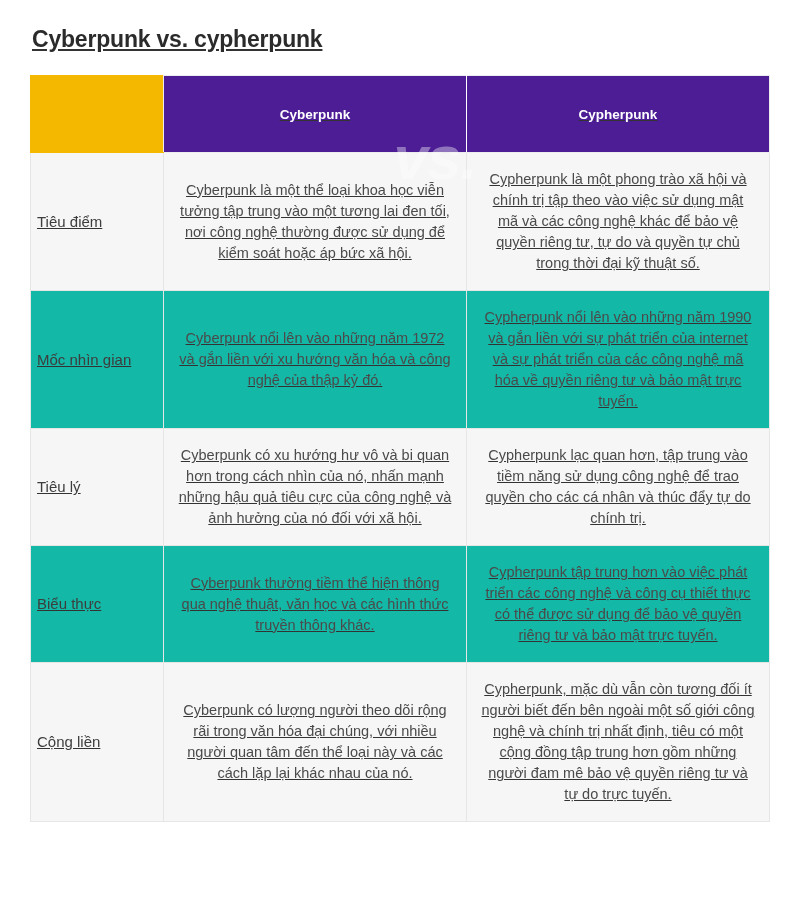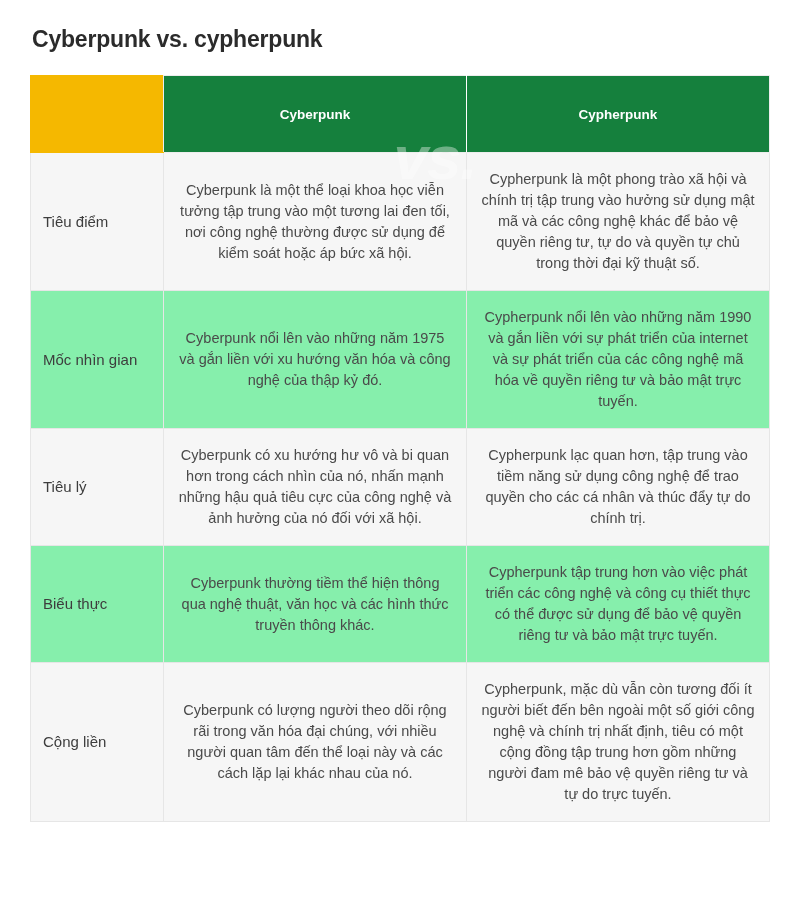--- a/index.html
+++ b/index.html
@@ -13,20 +13,21 @@
     font-family: "Liberation Sans", sans-serif;
     color: #333333;
     overflow: hidden;
   }
   .page {
     position: relative;
     width: 733px;
     height: 913px;
     box-sizing: border-box;
     padding: 26px 30px 0 30px;
+    text-decoration: underline;
   }
   .page-title {
     font-size: 23px;
     font-weight: bold;
     color: #2b2b2b;
     letter-spacing: -0.2px;
     margin: 0 0 22px 2px;
   }
   .table-wrap {
     position: relative;
@@ -48,21 +49,21 @@
   table.compare {
     border-collapse: collapse;
     width: 739px;
     table-layout: fixed;
   }
   table.compare col.c0 { width: 133px; }
   table.compare col.c1 { width: 303px; }
   table.compare col.c2 { width: 303px; }
 
   table.compare thead th {
-    background: #15803d;
+    background: #4c1d95;
     color: #ffffff;
     font-size: 13.5px;
     font-weight: bold;
     height: 74px;
     vertical-align: middle;
     text-align: center;
     border: 1px solid #ededed;
     position: relative;
     z-index: 1;
   }
@@ -79,29 +80,29 @@
     border: 1px solid #e6e6e6;
     font-size: 14.5px;
     line-height: 1.45;
     color: #4a4a4a;
     text-align: center;
     vertical-align: middle;
     padding: 16px 14px;
   }
   table.compare tbody td.rowlabel {
     text-align: left;
-    padding-left: 12px;
+    padding-left: 6px;
     font-size: 15px;
     color: #3d3d3d;
   }
   table.compare tbody tr.odd td {
     background: #f6f6f6;
   }
   table.compare tbody tr.even td {
-    background: #86efac;
+    background: #14b8a6;
   }
 </style>
 </head>
 <body>
 
 <div class="page">
 
   <h1 class="page-title">Cyberpunk vs. cypherpunk</h1>
 
   <div class="table-wrap">
@@ -118,25 +119,25 @@
         <tr>
           <th class="corner"></th>
           <th class="hdr-left">Cyberpunk</th>
           <th>Cypherpunk</th>
         </tr>
       </thead>
       <tbody>
         <tr class="odd">
           <td class="rowlabel">Tiêu điểm</td>
           <td>Cyberpunk là một thể loại khoa học viễn tưởng tập trung vào một tương lai đen tối, nơi công nghệ thường được sử dụng để kiểm soát hoặc áp bức xã hội.</td>
-          <td>Cypherpunk là một phong trào xã hội và chính trị tập trung vào hưởng sử dụng mật mã và các công nghệ khác để bảo vệ quyền riêng tư, tự do và quyền tự chủ trong thời đại kỹ thuật số.</td>
+          <td>Cypherpunk là một phong trào xã hội và chính trị tập theo vào việc sử dụng mật mã và các công nghệ khác để bảo vệ quyền riêng tư, tự do và quyền tự chủ trong thời đại kỹ thuật số.</td>
         </tr>
         <tr class="even">
           <td class="rowlabel">Mốc nhìn gian</td>
-          <td>Cyberpunk nổi lên vào những năm 1975 và gắn liền với xu hướng văn hóa và công nghệ của thập kỷ đó.</td>
+          <td>Cyberpunk nổi lên vào những năm 1972 và gắn liền với xu hướng văn hóa và công nghệ của thập kỷ đó.</td>
           <td>Cypherpunk nổi lên vào những năm 1990 và gắn liền với sự phát triển của internet và sự phát triển của các công nghệ mã hóa về quyền riêng tư và bảo mật trực tuyến.</td>
         </tr>
         <tr class="odd">
           <td class="rowlabel">Tiêu lý</td>
           <td>Cyberpunk có xu hướng hư vô và bi quan hơn trong cách nhìn của nó, nhấn mạnh những hậu quả tiêu cực của công nghệ và ảnh hưởng của nó đối với xã hội.</td>
           <td>Cypherpunk lạc quan hơn, tập trung vào tiềm năng sử dụng công nghệ để trao quyền cho các cá nhân và thúc đẩy tự do chính trị.</td>
         </tr>
         <tr class="even">
           <td class="rowlabel">Biểu thực</td>
           <td>Cyberpunk thường tiềm thể hiện thông qua nghệ thuật, văn học và các hình thức truyền thông khác.</td>

